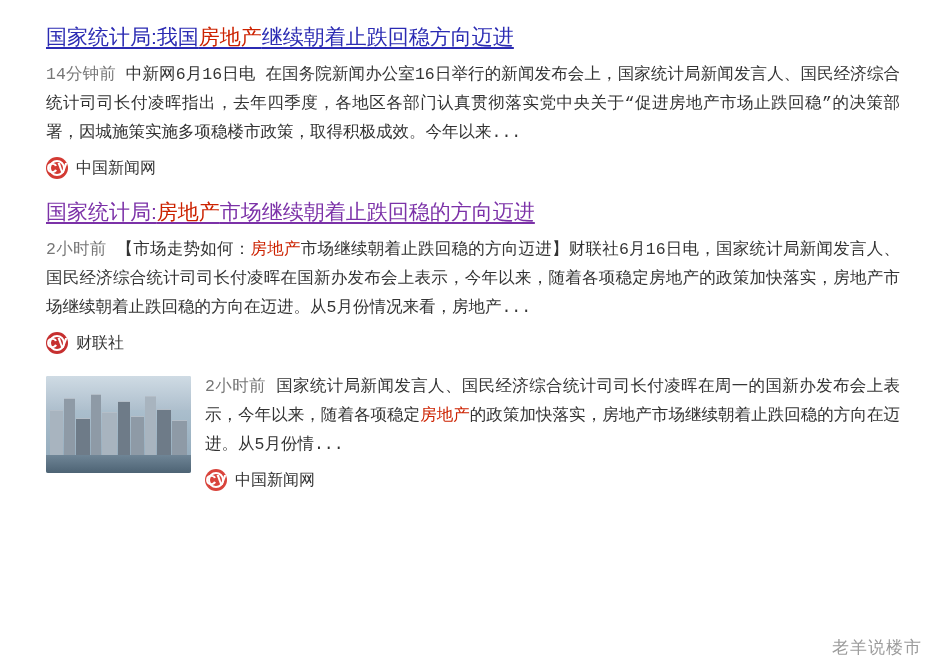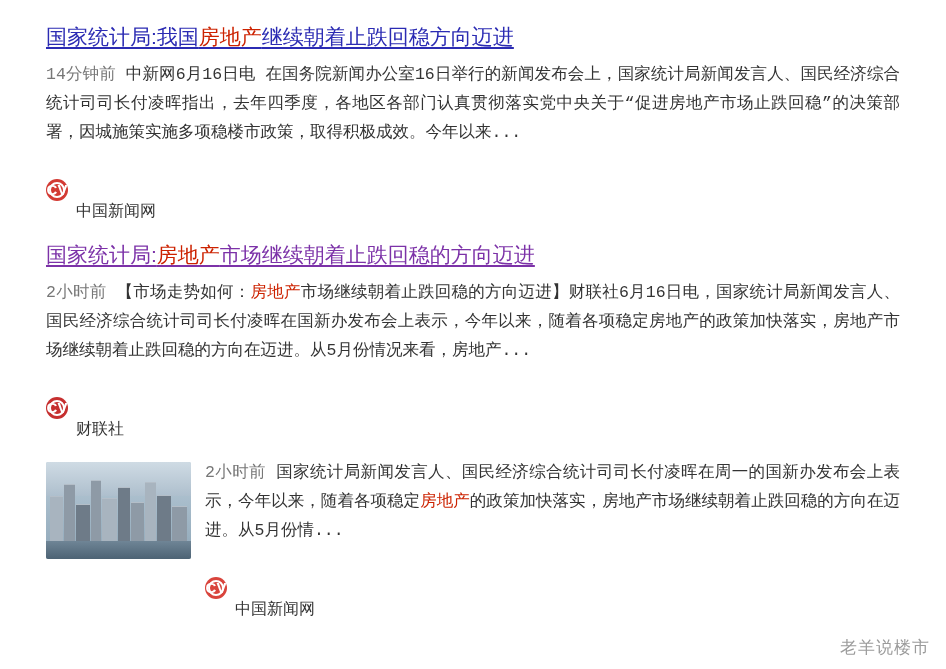--- a/index.html
+++ b/index.html
@@ -89,21 +89,20 @@
     color: #ffffff;
     font-size: 15px;
     line-height: 22px;
     text-align: center;
     font-weight: bold;
     z-index: 2;
   }
   .source-name {
     font-size: 16px;
     color: #333333;
-    margin-top: 44px;
   }
   .result-with-thumb {
     display: flex;
     align-items: flex-start;
   }
   .thumb {
     width: 145px;
     height: 97px;
     flex: 0 0 auto;
     margin-right: 14px;
@@ -129,21 +128,21 @@
     background: #8e9aa6;
     border-top: 1px solid #b4bec8;
   }
   .thumb .bldg.d { background: #6e7b88; }
   .thumb .bldg.l { background: #a8b4bf; }
   .thumb-body {
     flex: 1 1 auto;
   }
   .watermark {
     position: absolute;
-    right: 16px;
+    right: 24px;
     bottom: 10px;
     font-size: 17px;
     color: #9b9b9b;
     letter-spacing: 1px;
   }
 </style>
 </head>
 <body>
 
 <div class="results">

